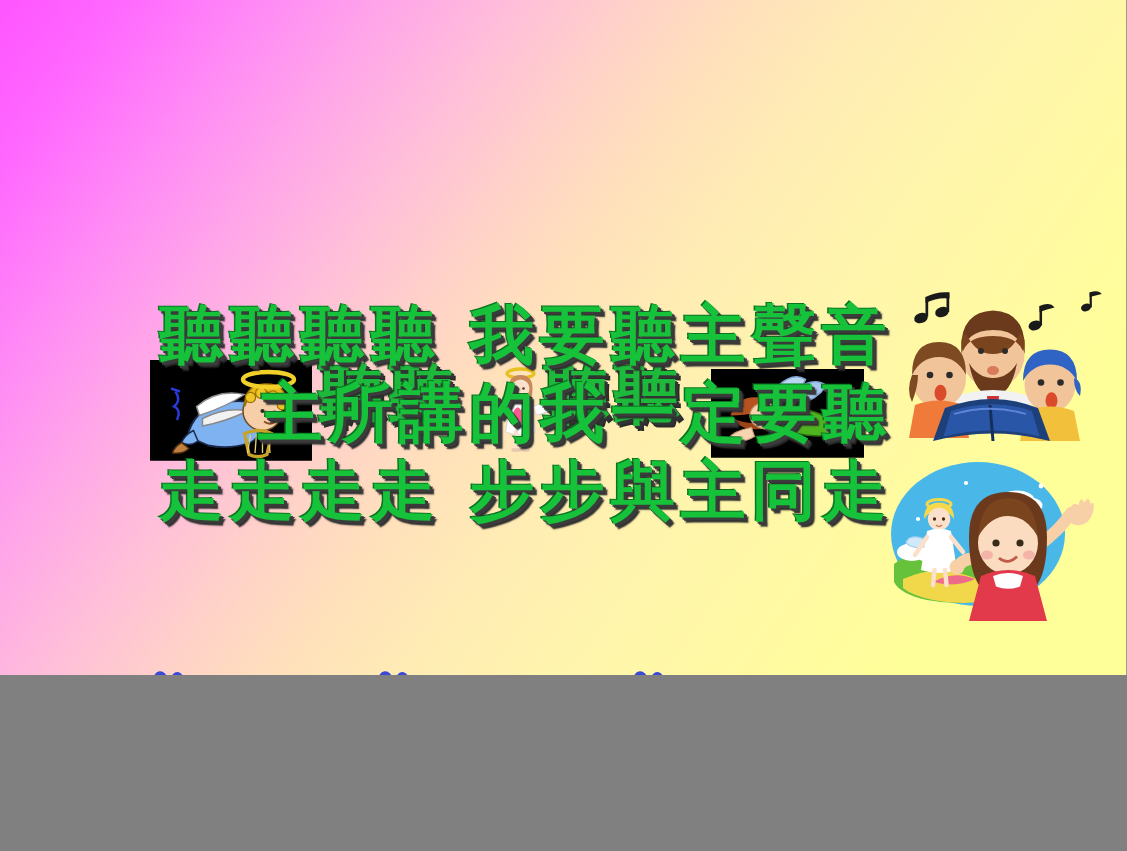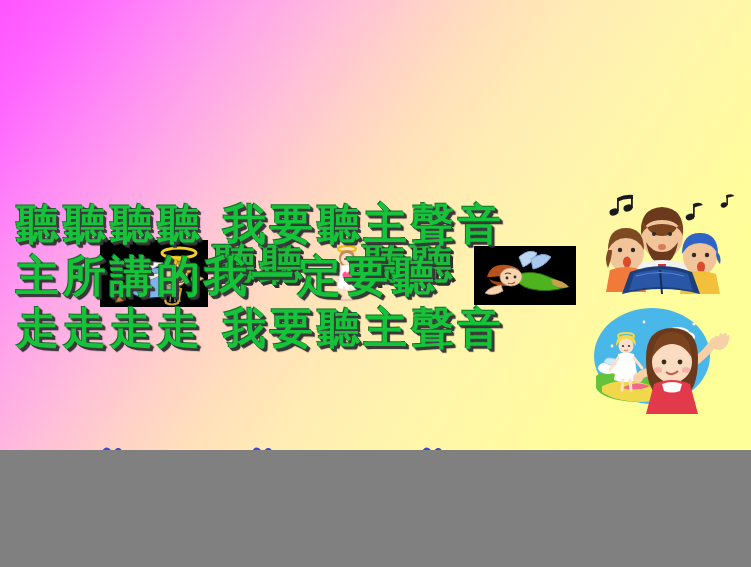--- a/index.html
+++ b/index.html
@@ -76,24 +76,24 @@
     position: absolute;
     left: 325px;
     top: 124px;
     width: 44px;
     height: 62px;
   }
 
   
   #lyrics {
     position: absolute;
-    left: 16px;
+    left: 0;
     top: 198px;
     width: 595px;
-    text-align: left;
+    text-align: right;
   }
   .lyric-line {
     font-family: "DejaVu Sans", sans-serif;
     font-size: 43px;
     font-weight: bold;
     line-height: 52px;
     color: #16c23a;
     letter-spacing: 4px;
     white-space: nowrap;
     text-shadow:
@@ -252,21 +252,21 @@
         <path d="M33 36 q4 2 7 -1" stroke="#b5522f" stroke-width="1.1" fill="none"></path>
 
         <path d="M26 38 q-12 2 -16 8 q8 4 18 -2 z" fill="#f7d4b0" stroke="#c59a70" stroke-width="0.8"></path>
       </svg>
     </div>
   </div>
 
   <div id="lyrics">
     <div class="lyric-line">聽聽聽聽 我要聽主聲音</div>
     <div class="lyric-line">主所講的我一定要聽</div>
-    <div class="lyric-line">走走走走 我要聽主聲音</div>
+    <div class="lyric-line">走走走走 步步與主同走</div>
   </div>
 
   <div id="kids-singing-pic">
     <svg viewBox="0 0 166 108" width="166" height="108" aria-hidden="true">
 
       <g fill="#1a1a1a">
         <ellipse cx="36" cy="22" rx="4.6" ry="3.4" transform="rotate(-18 36 22)"></ellipse>
         <ellipse cx="50" cy="18" rx="4.6" ry="3.4" transform="rotate(-18 50 18)"></ellipse>
         <rect x="39" y="8" width="1.8" height="13"></rect>
         <rect x="53" y="5" width="1.8" height="13"></rect>

